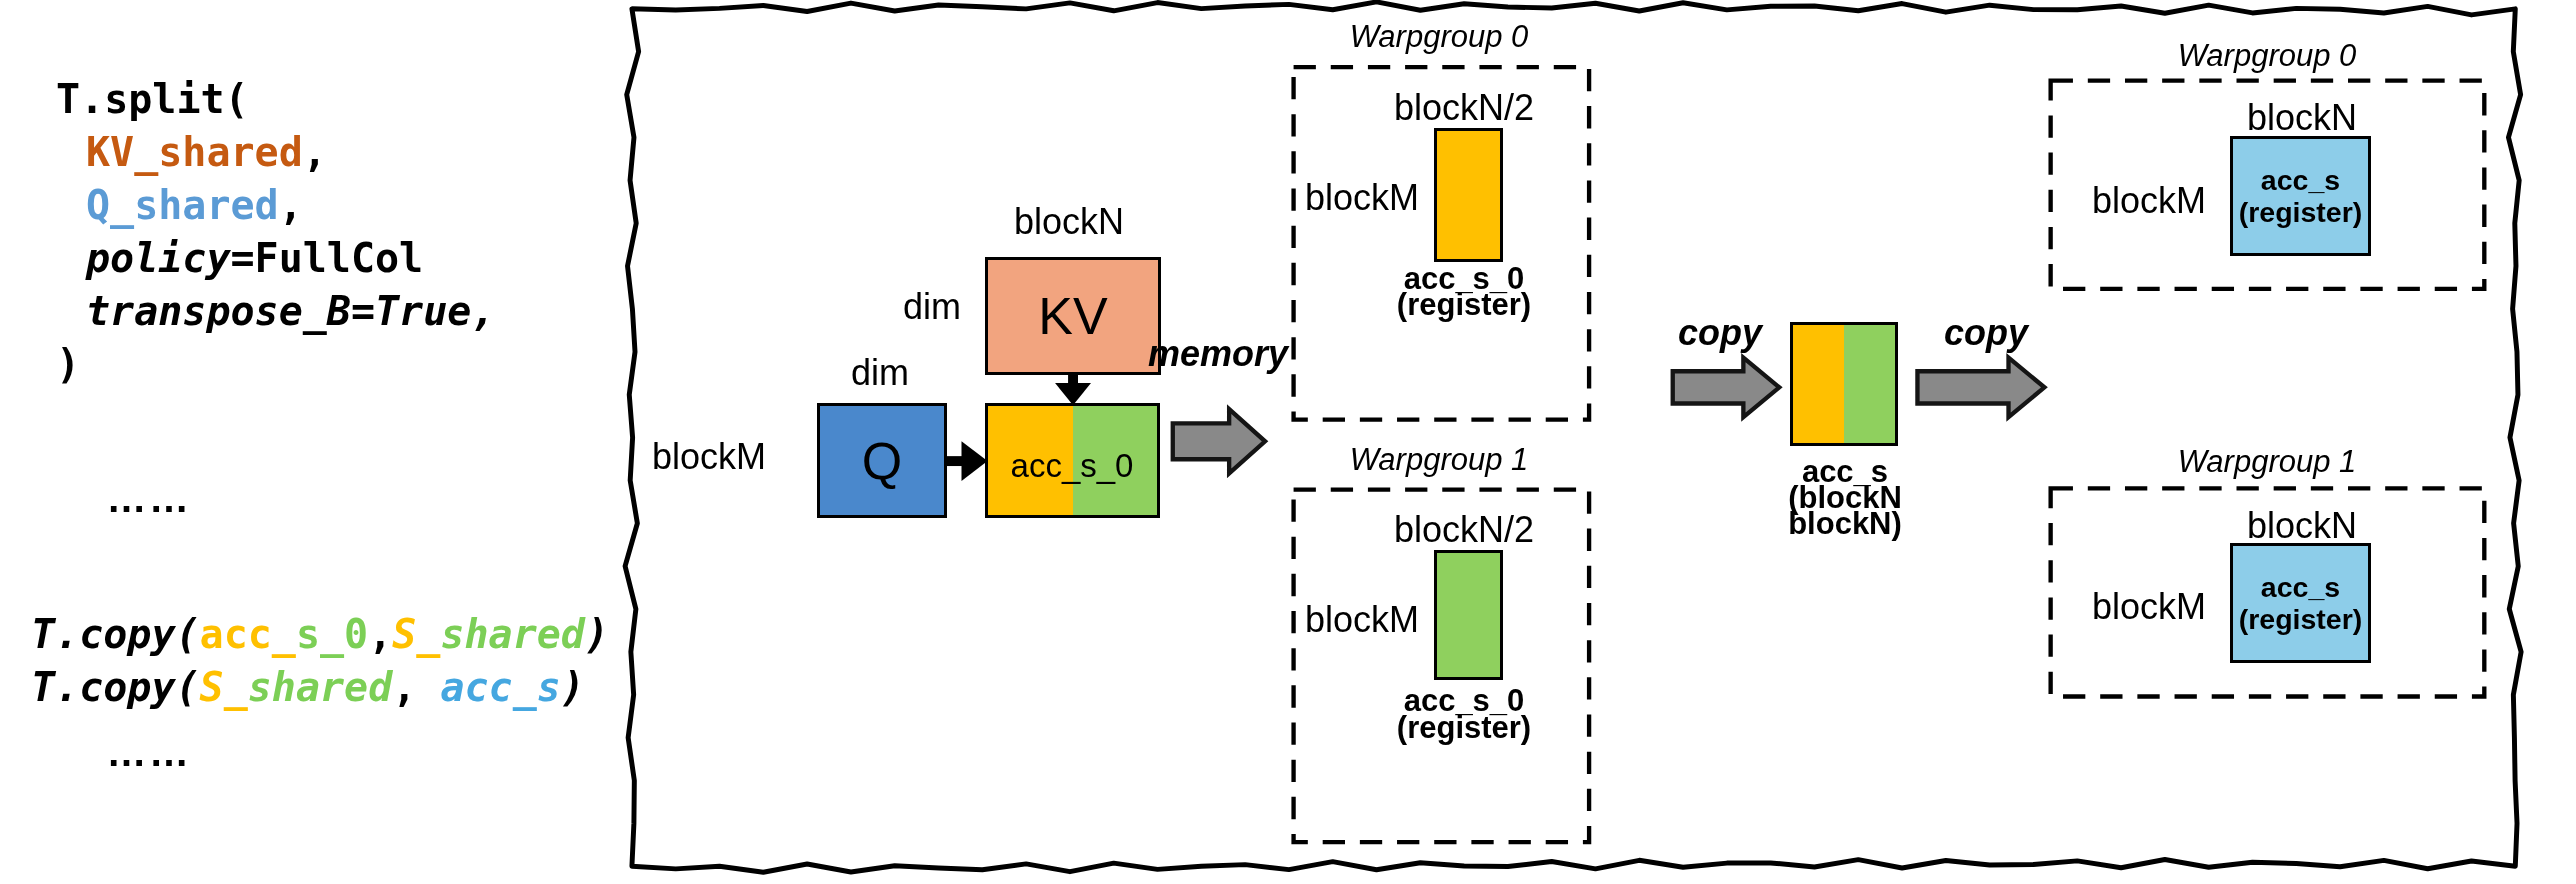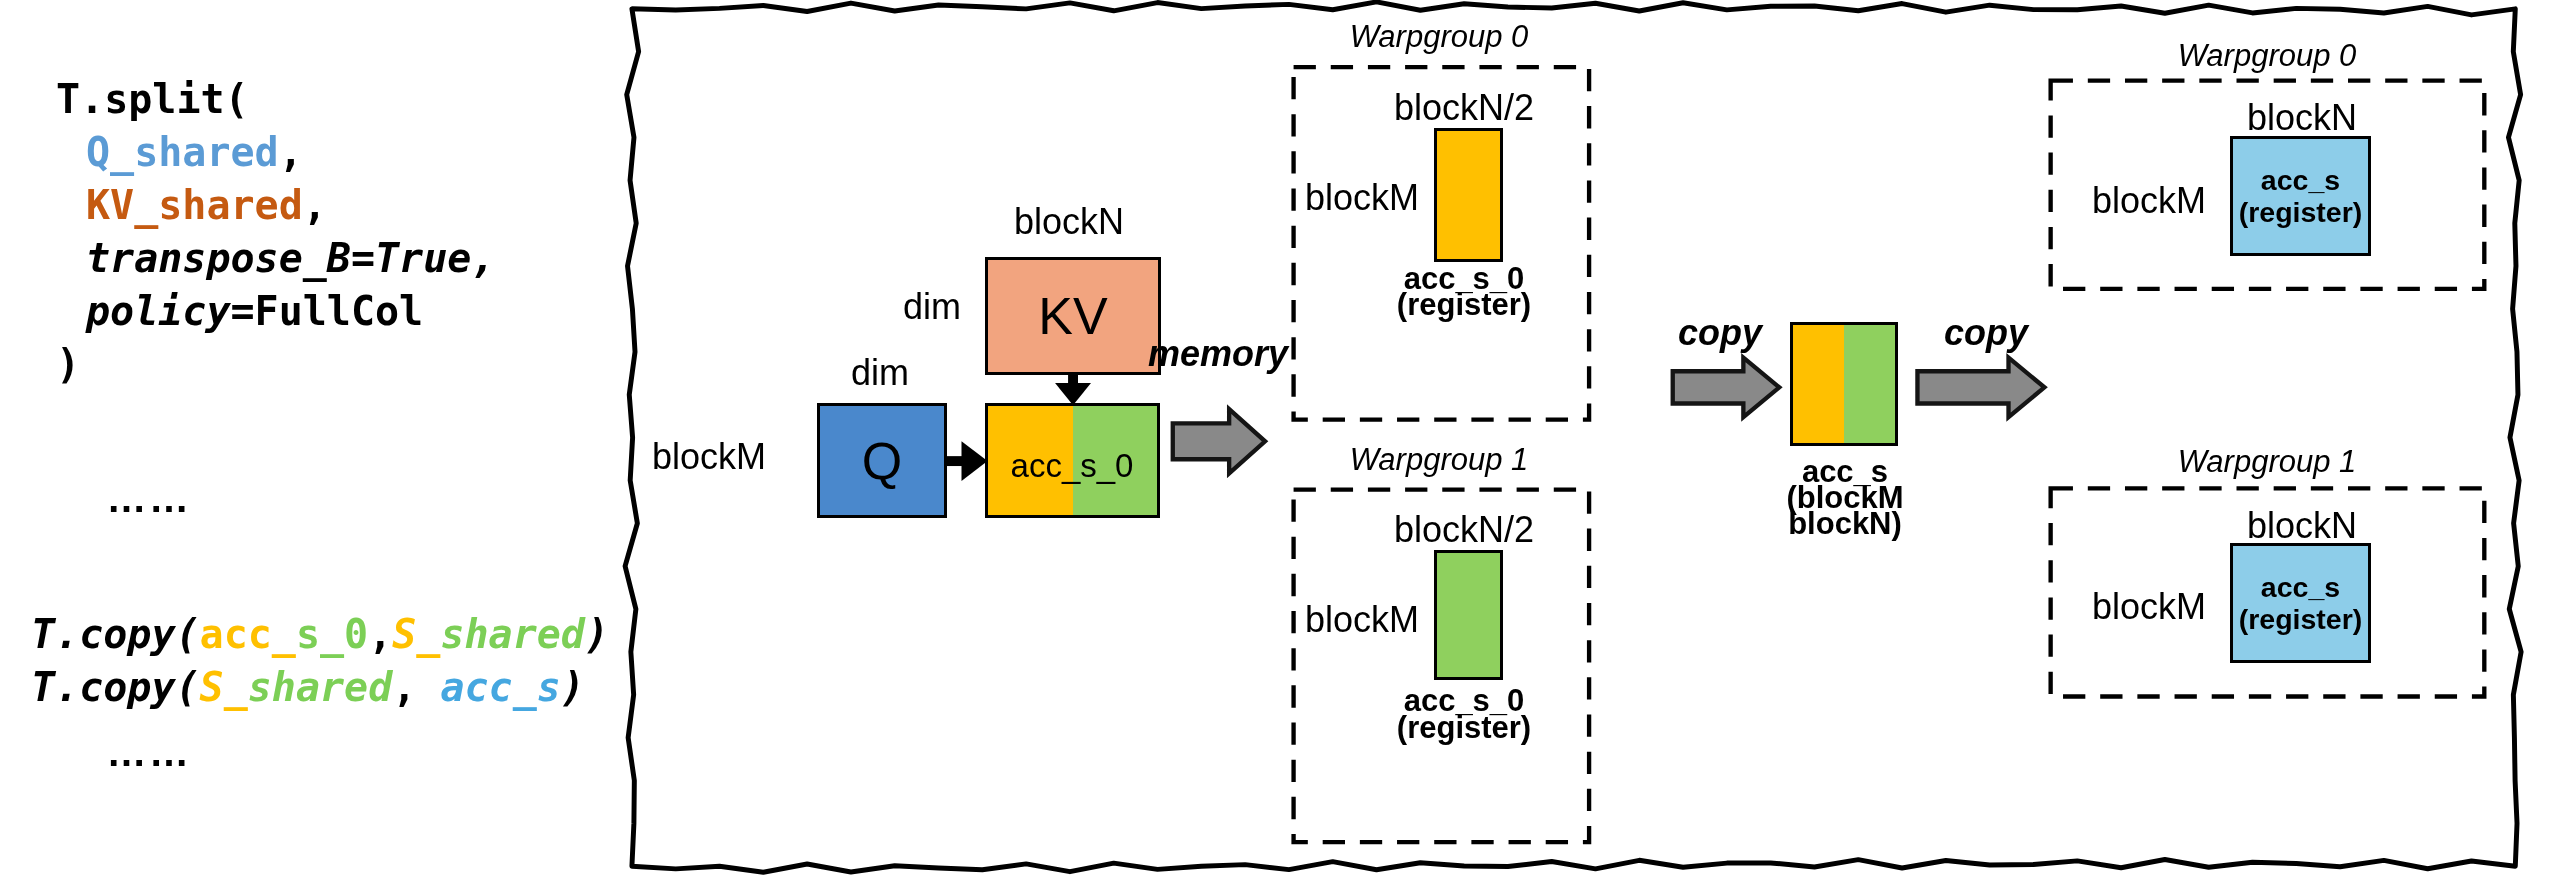--- a/index.html
+++ b/index.html
@@ -38,24 +38,24 @@
   #q-box,#kv-box{display:flex;align-items:center;justify-content:center;font-size:52px;}
   .svg-layer{position:absolute;left:0;top:0;pointer-events:none;}
 </style>
 </head>
 <body>
 
 <div id="canvas">
 
   <div id="code-gemm" class="code-block">
       <div class="code-line"><span style="color: rgb(0, 0, 0);">T.split(</span></div>
+      <div class="code-line ind"><span style="color: rgb(197, 90, 17);">KV_shared</span><span style="color: rgb(0, 0, 0);">,</span></div>
       <div class="code-line ind"><span style="color: rgb(91, 155, 213);">Q_shared</span><span style="color: rgb(0, 0, 0);">,</span></div>
-      <div class="code-line ind"><span style="color: rgb(197, 90, 17);">KV_shared</span><span style="color: rgb(0, 0, 0);">,</span></div>
+      <div class="code-line ind"><span style="color: rgb(0, 0, 0); font-style: italic;">policy</span><span style="color: rgb(0, 0, 0);">=FullCol</span></div>
       <div class="code-line ind"><span style="color: rgb(0, 0, 0); font-style: italic;">transpose_B=True,</span></div>
-      <div class="code-line ind"><span style="color: rgb(0, 0, 0); font-style: italic;">policy</span><span style="color: rgb(0, 0, 0);">=FullCol</span></div>
       <div class="code-line"><span style="color: rgb(0, 0, 0);">)</span></div>
     </div>
   <div id="dots-1" class="dots">……</div>
   <div id="code-copy" class="code-block">
       <div class="code-line"><span style="color: rgb(0, 0, 0); font-style: italic;">T.copy(</span><span style="color: rgb(255, 192, 0);">acc_</span><span style="color: rgb(124, 207, 86);">s_0</span><span style="color: rgb(0, 0, 0);">,</span><span style="color: rgb(255, 192, 0); font-style: italic;">S_</span><span style="color: rgb(124, 207, 86); font-style: italic;">shared</span><span style="color: rgb(0, 0, 0); font-style: italic;">)</span></div>
       <div class="code-line"><span style="color: rgb(0, 0, 0); font-style: italic;">T.copy(</span><span style="color: rgb(255, 192, 0); font-style: italic;">S_</span><span style="color: rgb(124, 207, 86); font-style: italic;">shared</span><span style="color: rgb(0, 0, 0);">, </span><span style="color: rgb(69, 167, 224); font-style: italic;">acc_s</span><span style="color: rgb(0, 0, 0); font-style: italic;">)</span></div>
     </div>
   <div id="dots-2" class="dots">……</div>
 
   <div id="q-box" class="box" style="background: rgb(74, 136, 204);">Q</div>
@@ -114,21 +114,21 @@
 
   <div class="lbl wg-title" style="left:1439px;top:442px;">Warpgroup 1</div>
   <div class="lbl" style="left:1464px;top:509px;">blockN/2</div>
   <div class="lbl" style="left:1362px;top:599px;">blockM</div>
   <div class="lbl b-lbl" style="left:1464px;top:683px;">acc_s_0</div>
   <div class="lbl b-lbl" style="left:1464px;top:710px;">(register)</div>
 
   <div class="lbl op-lbl" style="left:1720px;top:312px;">copy</div>
   <div class="lbl op-lbl" style="left:1986px;top:312px;">copy</div>
   <div class="lbl b-lbl" style="left:1845px;top:454px;">acc_s</div>
-  <div class="lbl b-lbl" style="left:1845px;top:480px;">(blockM</div>
+  <div class="lbl b-lbl" style="left:1845px;top:480px;">(blockN</div>
   <div class="lbl b-lbl" style="left:1845px;top:506px;">blockN)</div>
 
   <div class="lbl wg-title" style="left:2267px;top:38px;">Warpgroup 0</div>
   <div class="lbl" style="left:2302px;top:97px;">blockN</div>
   <div class="lbl" style="left:2149px;top:180px;">blockM</div>
 
   <div class="lbl wg-title" style="left:2267px;top:444px;">Warpgroup 1</div>
   <div class="lbl" style="left:2302px;top:505px;">blockN</div>
   <div class="lbl" style="left:2149px;top:586px;">blockM</div>
 

